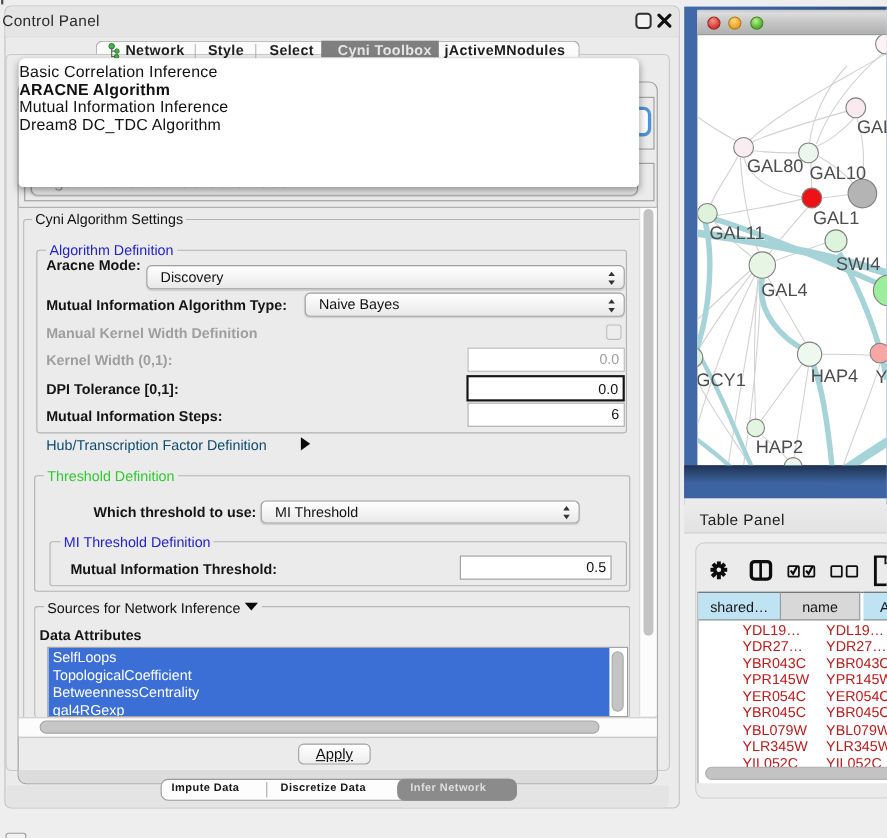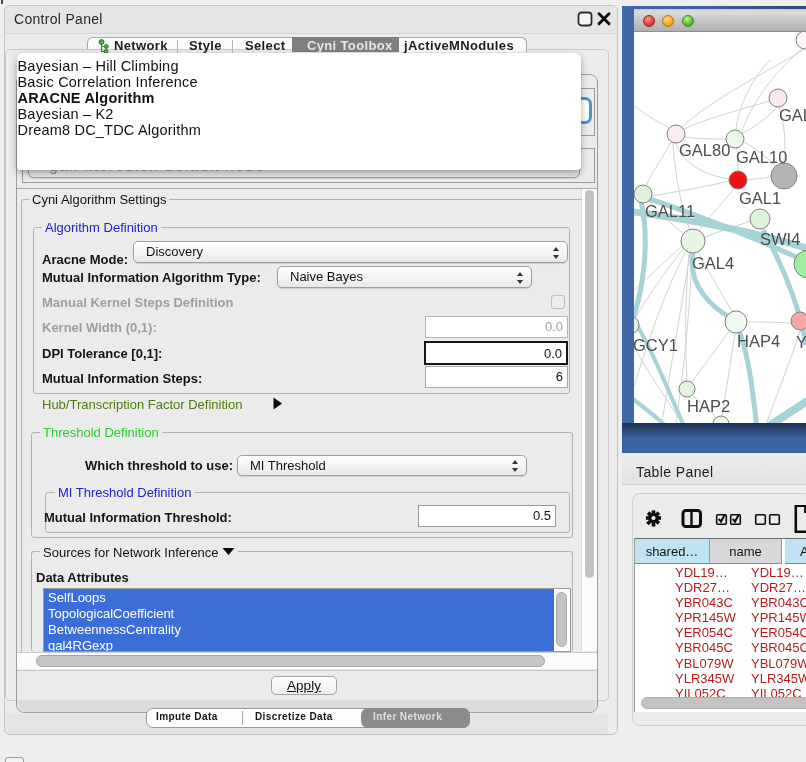--- a/index.html
+++ b/index.html
@@ -18,21 +18,21 @@
   background:linear-gradient(#1d3152,#32507f 60%,#3c63a0); }
 #bluebelow { left:622px; top:439px; width:184px; height:14px; background:#3d64a2; }
 #tpbar { left:622px; top:453px; width:184px; height:32px; background:linear-gradient(#ededed,#e2e2e2);
   border-bottom:1px solid #cccccc;
   font-size:14px; letter-spacing:0.4px; color:#1c1c1c; line-height:38px; padding-left:14px; }
 #tpbox { left:632px; top:493px; width:180px; height:233px; background:#ebebeb;
   border:1px solid #cfcfcf; border-radius:8px; }
 
 #cp { left:4px; top:5px; width:614px; height:730px; background:#ebebeb;
   border:1px solid #c2c2c2; border-radius:6px; }
-#cptitle { left:14px; top:11px; font-size:13px; color:#2a2a2a; }
+#cptitle { left:2px; top:11px; font-size:13px; color:#2a2a2a; }
 #tabbar { left:87px; top:37px; width:440px; height:15px; background:#fbfbfb;
   border:1px solid #a9a9a9; border-bottom:none; border-radius:6px 6px 0 0; }
 #content { left:5px; top:49px; width:604px; height:652px; background:#ebebeb;
   border:1px solid #c9c9c9; border-radius:5px; }
 #popup { left:16.5px; top:52.5px; width:564px; height:117px; padding-top:5px; background:#fff; border-radius:6px 6px 4px 4px;
   box-shadow:0 3px 7px rgba(0,0,0,.35); font-size:14.5px; letter-spacing:0.2px; color:#111; z-index:50; }
 .prow { height:16px; line-height:16.2px; padding-left:1px; white-space:pre; }
 #mini { left:5px; top:757px; width:19px; height:10px; background:#f2f2f2;
   border:1px solid #9a9a9a; border-radius:3px; }
 label.b { font-weight:bold; font-size:13px; color:#141414; position:absolute; }
@@ -264,51 +264,51 @@
 <div class="abs" style="left:556px;top:97px;width:36px;height:27px;background:#fff;border:3px solid #4f93d4;border-radius:7px;"></div>
 <div class="combo" style="left:28px;top:152px;width:552px;height:26px;border-radius:6px;line-height:26px;color:#a0a0a0;font-size:16px;letter-spacing:1px;overflow:hidden;padding-left:20px;">galFiltered.sif default node</div>
 
 <div class="abs" style="left:17px;top:188px;width:580px;height:483px;border-top:1px solid #a9a9a9;border-bottom:1px solid #c9c9c9;background:#ebebeb;"></div>
 
 <div class="grp" style="left:21px;top:199px;width:576px;height:453px;border-bottom:none;border-radius:3px 3px 0 0;"></div>
 <div class="abs gtitle" style="left:29px;top:192px;color:#111;">Cyni Algorithm Settings</div>
 
 <div class="grp" style="left:33px;top:227px;width:537px;height:167px;"></div>
 <div class="abs gtitle" style="left:42px;top:220px;color:#2222cc;">Algorithm Definition</div>
-<label class="b" style="left:42px;top:252px;">Aracne Mode:</label>
+<label class="b" style="left:42px;top:233px;">Aracne Mode:</label>
 <div class="combo" style="left:133px;top:241px;width:435px;">Discovery<span class="arr"><svg width="8" height="16">
         <path d="M1,6 L4,2 L7,6 Z M1,10 L4,14 L7,10 Z" fill="#333"></path>
       </svg></span></div>
 <label class="b" style="left:42px;top:270px;">Mutual Information Algorithm Type:</label>
-<div class="combo" style="left:277px;top:266px;width:255px;">Naive Bayes<span class="arr"><svg width="8" height="16">
+<div class="combo" style="left:277px;top:266px;width:291px;">Naive Bayes<span class="arr"><svg width="8" height="16">
         <path d="M1,6 L4,2 L7,6 Z M1,10 L4,14 L7,10 Z" fill="#333"></path>
       </svg></span></div>
-<label class="b" style="left:42px;top:295px;color:#9e9e9e;">Manual Kernel Steps Definition</label>
+<label class="b" style="left:42px;top:295px;color:#9e9e9e;">Manual Kernel Width Definition</label>
 <div class="abs" style="left:551px;top:295px;width:14px;height:14px;background:#ededed;border:1px solid #bdbdbd;border-radius:3px;"></div>
 <label class="b" style="left:42px;top:320px;color:#9e9e9e;">Kernel Width (0,1):</label>
 <div class="tf" style="left:425px;top:316px;width:143px;border-color:#b6b6b6;color:#9e9e9e;">0.0</div>
 <label class="b" style="left:42px;top:346px;">DPI Tolerance [0,1]:</label>
 <div class="tf" style="left:424px;top:341px;width:144px;height:24px;border:2px solid #151515;padding-top:3px;">0.0</div>
 <label class="b" style="left:42px;top:371px;">Mutual Information Steps:</label>
 <div class="tf" style="left:425px;top:366px;width:143px;">6</div>
-<div class="abs" style="left:42px;top:397px;font-size:13px;color:#4d7c0f;">Hub/Transcription Factor Definition</div>
+<div class="abs" style="left:42px;top:397px;font-size:13px;color:#0c4a6e;">Hub/Transcription Factor Definition</div>
 <svg class="abs" style="left:272px;top:397px;" width="11" height="13">
     <path d="M1.5,0.5 L10,6.5 L1.5,12.5 Z" fill="#0a0a0a"></path>
   </svg>
 
 <div class="grp" style="left:31px;top:432px;width:542px;height:106px;"></div>
 <div class="abs gtitle" style="left:40px;top:425px;color:#31c931;">Threshold Definition</div>
 <label class="b" style="left:85px;top:458px;">Which threshold to use:</label>
 <div class="combo" style="left:237px;top:455px;width:290px;height:21px;line-height:19px;">MI Threshold<span class="arr" style="top:2px;"><svg width="8" height="16">
         <path d="M1,6 L4,2 L7,6 Z M1,10 L4,14 L7,10 Z" fill="#333"></path>
       </svg></span></div>
 
 <div class="grp" style="left:45px;top:492px;width:525px;height:41px;"></div>
 <div class="abs gtitle" style="left:55px;top:485px;color:#2222cc;">MI Threshold Definition</div>
-<label class="b" style="left:44px;top:510px;text-align:right;">Mutual Information Threshold:</label>
+<label class="b" style="left:64px;top:510px;text-align:right;">Mutual Information Threshold:</label>
 <div class="tf" style="left:418px;top:505px;width:138px;border-color:#999;">0.5</div>
 
 <div class="grp" style="left:31px;top:551px;width:542px;height:101px;border-bottom:none;"></div>
 <div class="abs gtitle" style="left:40px;top:545px;color:#111;">Sources for Network Inference <svg width="13" height="9" style="margin-bottom:1px;">
       <path d="M0.5,1 L12.5,1 L6.5,8 Z" fill="#0a0a0a"></path>
     </svg></div>
 <label class="b" style="left:36px;top:570px;">Data Attributes</label>
 <div class="abs" style="left:43px;top:588px;width:528px;height:64px;background:#fff;border:1px solid #9a9a9a;overflow:hidden;">
   <div style="position:absolute;left:0;top:0;width:510px;height:80px;background:#3b6fd6;color:#fff;font-size:13px;padding:1px 0 0 4px;line-height:15.9px;">SelfLoops<br>TopologicalCoefficient<br>BetweennessCentrality<br>gal4RGexp</div>
   <div style="position:absolute;left:512px;top:3px;width:11px;height:55px;background:#c4c4c4;border:1px solid #a9a9a9;border-radius:6px;"></div>
@@ -320,20 +320,19 @@
 <div class="abs" style="left:36px;top:655px;width:509px;height:12px;background:#c6c6c6;border:1px solid #a5a5a5;border-radius:6px;"></div>
 
 <div class="abs" style="left:271px;top:676px;width:66px;height:19px;background:linear-gradient(#ffffff,#ededed);border:1px solid #a3a3a3;border-radius:5px;font-size:13.5px;text-align:center;line-height:17px;color:#111;text-decoration:underline;">Apply</div>
 <div class="abs" style="left:146px;top:708px;width:324px;height:20px;background:#fdfdfd;border:1px solid #999;border-radius:7px;"></div>
 <div class="abs" style="left:242px;top:711px;width:1px;height:14px;background:#aaa;"></div>
 <div class="abs" style="left:361px;top:708px;width:109px;height:20px;background:#8b8b8b;border-radius:7px;"></div>
 <div class="seg" style="left:156px;">Impute Data</div>
 <div class="seg" style="left:255px;">Discretize Data</div>
 <div class="seg" style="left:373px;color:#dedede;">Infer Network</div>
 <div id="popup" class="abs">
-<div class="prow">Bayesian – Hill Climbing</div>
 <div class="prow">Basic Correlation Inference</div>
 <div class="prow" style="font-weight:bold;">ARACNE Algorithm</div>
-<div class="prow">Bayesian – K2</div>
+<div class="prow">Mutual Information Inference</div>
 <div class="prow">Dream8 DC_TDC Algorithm</div>
 </div>
 <div id="mini" class="abs"></div>
 <div class="abs" style="left:1px;top:0;width:2px;height:4px;background:#4a4a4a;"></div>
 
 </body></html>

